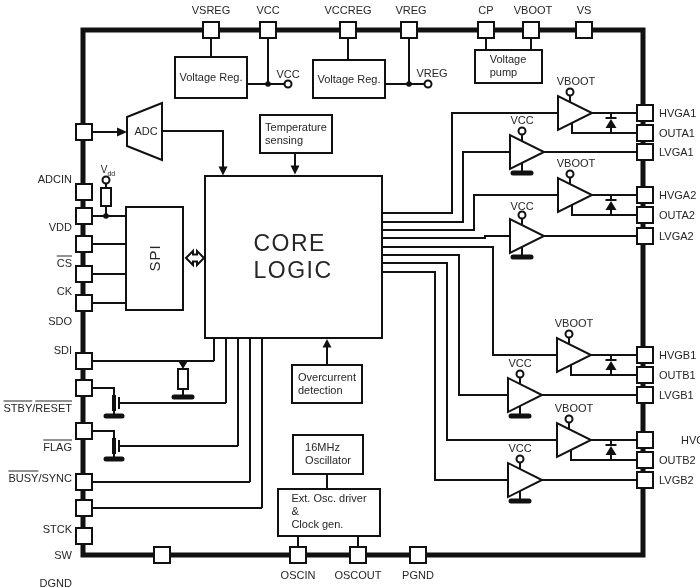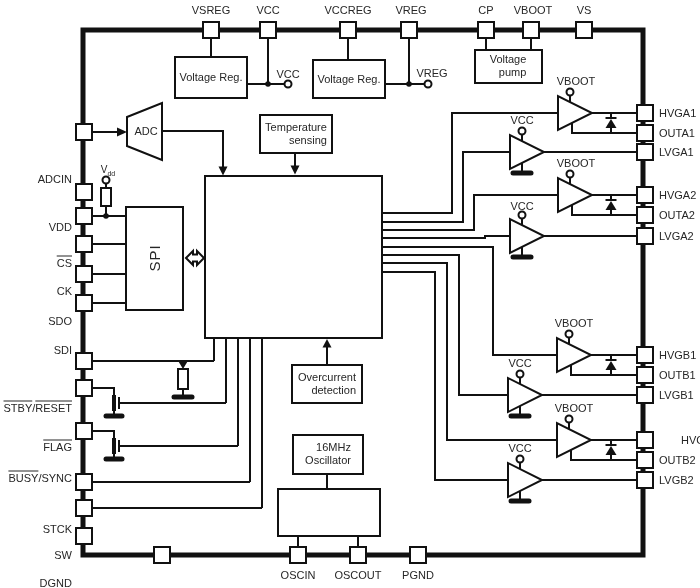--- a/index.html
+++ b/index.html
@@ -9,21 +9,21 @@
   }
   .stage svg { position:absolute; left:0; top:0; }
   .w    { stroke:#111111; stroke-width:2; fill:none; }
   .b5   { stroke:#111111; stroke-width:5; fill:none; }
   .blk  { fill:#ffffff; stroke:#111111; stroke-width:2; }
   .f    { fill:#111111; stroke:none; }
   .term { fill:#ffffff; stroke:#111111; stroke-width:2; }
   .gnd  { stroke:#111111; stroke-width:5; stroke-linecap:round; fill:none; }
   .ch   { stroke:#111111; stroke-width:4; fill:none; }
   .lbl  { position:absolute; font-size:11px; line-height:13px; white-space:pre-line; color:#262626; }
-  .c    { transform:translateX(-50%); text-align:right; }
+  .c    { transform:translateX(-50%); text-align:left; }
   .rt   { transform:translate(-100%,-50%); white-space:nowrap;margin-top:47px; }
   .lt   { transform:translateY(-50%); white-space:nowrap; }
   .ol   { text-decoration:overline; }
   .core-lbl { font-size:23px; letter-spacing:1.5px; line-height:27px; }
   .spi-lbl  { font-size:15px; letter-spacing:1px; transform:translate(-50%,-50%) rotate(-90deg); }
   .vdd-lbl  { font-size:10px; }
   .vdd-lbl sub { font-size:7px; }
 </style>
 </head>
 <body>
@@ -274,19 +274,24 @@
 <div class="lbl c" style="left:574px;top:402px">VBOOT</div>
 <div class="lbl c" style="left:520px;top:442px">VCC</div>
 
 <div class="lbl c" style="left:211px;top:71px">Voltage Reg.</div>
 <div class="lbl c" style="left:349px;top:73px">Voltage Reg.</div>
 <div class="lbl c" style="left:508px;top:53px">Voltage
 pump</div>
 <div class="lbl c" style="left:146px;top:125px">ADC</div>
 <div class="lbl c" style="left:296px;top:121px">Temperature
 sensing</div>
+<div class="lbl c core-lbl" style="left:293px;top:230px">CORE
+LOGIC</div>
 <div class="lbl spi-lbl" style="left:154px;top:258px">SPI</div>
 <div class="lbl c" style="left:327px;top:371px">Overcurrent
 detection</div>
 <div class="lbl c" style="left:328px;top:441px">16MHz
 Oscillator</div>
+<div class="lbl c" style="left:329px;top:492px">Ext. Osc. driver
+&amp;
+Clock gen.</div>
 
 </div>
 
 </body></html>

